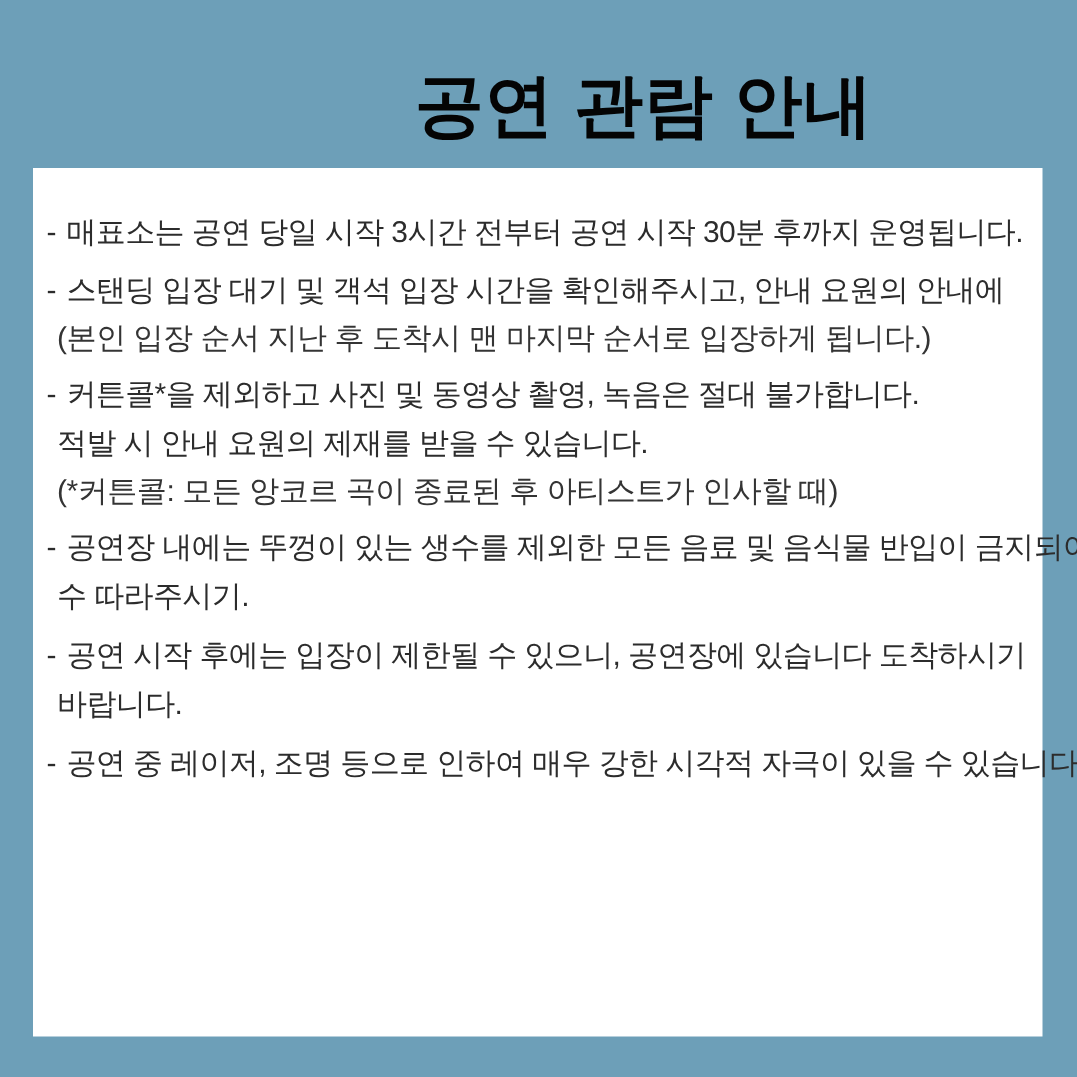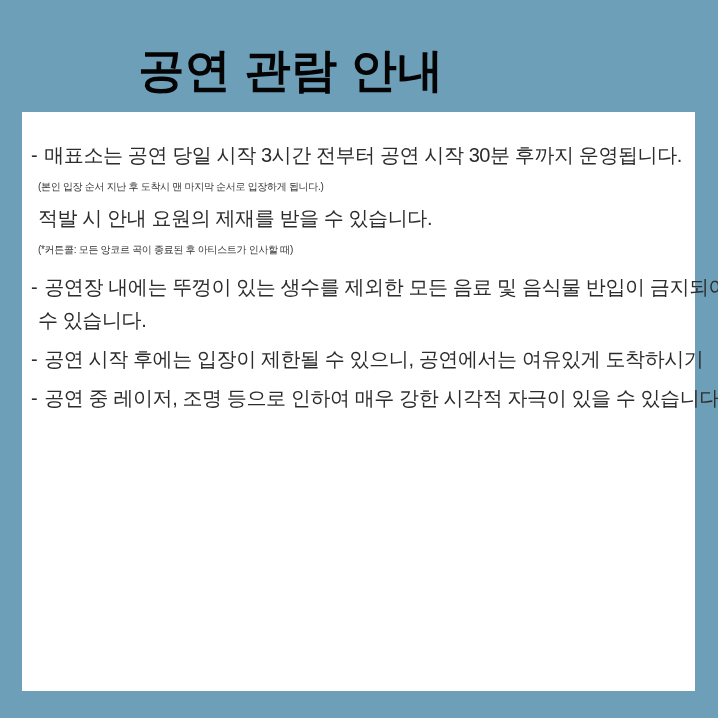--- a/index.html
+++ b/index.html
@@ -14,21 +14,21 @@
     background: #6d9fb8;
     overflow: hidden;
   }
   .header {
     position: absolute;
     top: 0; left: 0;
     width: 582px;
     height: 112px;
     display: flex;
     align-items: center;
-    justify-content: center;
+    justify-content: flex-end;
     padding-top: 30px;
     box-sizing: border-box;
   }
   .title {
     font-size: 46px;
     font-weight: 900;
     color: #040404;
     letter-spacing: 0.5px;
     white-space: nowrap;
   }
@@ -50,39 +50,42 @@
     color: #2c2c2c;
     white-space: nowrap;
   }
   .line .dash {
     display: inline-block;
     margin-right: 7px;
   }
   .line.bullet { margin-top: 6px; }
   .card .line:first-child { margin-top: 0; }
   .line.note {
-    font-size: 10px;
+    font-size: 20px;
     line-height: 30px;
     letter-spacing: -0.3px;
     color: #343434;
   }
 </style>
 </head>
 <body>
 
 <div class="screen">
 
   <div class="header">
     <div class="title">공연 관람 안내</div>
   </div>
 
   <div class="card">
     <p class="line bullet"><span class="dash">-</span><span>매표소는 공연 당일 시작 3시간 전부터 공연 시작 30분 후까지 운영됩니다.</span></p>
+    <p class="line bullet"><span class="dash">-</span><span>스탠딩 입장 대기 및 객석 입장 시간을 확인해주시고, 안내 요원의 안내에</span></p>
     <p class="line note"><span class="dash"></span><span>(본인 입장 순서 지난 후 도착시 맨 마지막 순서로 입장하게 됩니다.)</span></p>
+    <p class="line bullet"><span class="dash">-</span><span>커튼콜*을 제외하고 사진 및 동영상 촬영, 녹음은 절대 불가합니다.</span></p>
     <p class="line"><span class="dash"></span><span>적발 시 안내 요원의 제재를 받을 수 있습니다.</span></p>
     <p class="line note"><span class="dash"></span><span>(*커튼콜: 모든 앙코르 곡이 종료된 후 아티스트가 인사할 때)</span></p>
     <p class="line bullet"><span class="dash">-</span><span>공연장 내에는 뚜껑이 있는 생수를 제외한 모든 음료 및 음식물 반입이 금지되어</span></p>
-    <p class="line"><span class="dash"></span><span>수 있습니다.</span></p>
-    <p class="line bullet"><span class="dash">-</span><span>공연 시작 후에는 입장이 제한될 수 있으니, 공연에서는 여유있게 도착하시기</span></p>
+    <p class="line"><span class="dash"></span><span>수 따라주시기.</span></p>
+    <p class="line bullet"><span class="dash">-</span><span>공연 시작 후에는 입장이 제한될 수 있으니, 공연장에 있습니다 도착하시기</span></p>
+    <p class="line"><span class="dash"></span><span>바랍니다.</span></p>
     <p class="line bullet"><span class="dash">-</span><span>공연 중 레이저, 조명 등으로 인하여 매우 강한 시각적 자극이 있을 수 있습니다.</span></p>
   </div>
 
 </div>
 
 </body></html>

